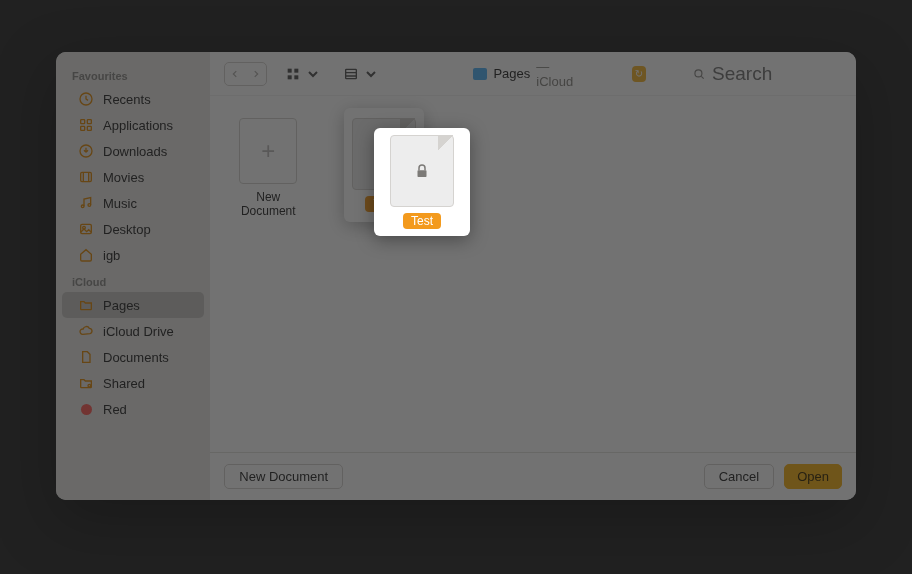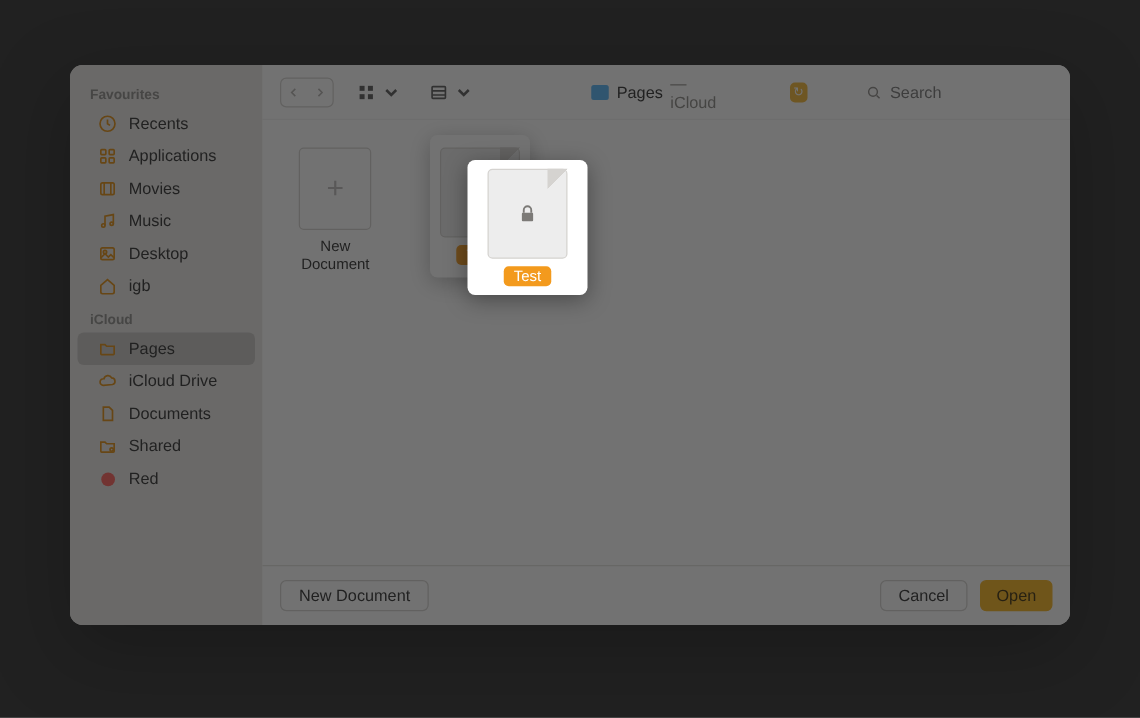--- a/index.html
+++ b/index.html
@@ -29,20 +29,21 @@
     overflow: hidden;
   }
   .section-title {
     font-size: 11px;
     color: #8d8b88;
     font-weight: 600;
     padding: 8px 16px 4px;
   }
   .sb-item {
     display: flex;
+    align-items: center;
     gap: 9px;
     padding: 5px 16px;
     color: #303030;
     cursor: default;
     border-radius: 5px;
     margin: 0 6px;
   }
   .sb-item.selected {
     background: #c8c6c3;
   }
@@ -113,21 +114,21 @@
     color:#fff; font-size:10px;
   }
   .search {
     display:flex; align-items:center; gap:6px;
     color:#8b8986;
     margin-left:24px;
     flex:0 0 150px;
   }
   .search input {
     border:none; background:transparent; outline:none;
-    font-size:13px; color:#8b8986; width:110px;
+    font-size:19px; color:#8b8986; width:110px;
   }
   
   .content {
     flex:1;
     padding: 22px 18px;
     display:flex;
     gap:46px;
     align-items:flex-start;
   }
   .file-item {
@@ -227,20 +228,29 @@
     <div class="sb-item">
       <span class="icon">
           <svg viewBox="0 0 24 24" fill="none" stroke="currentColor" stroke-width="2">
             <rect x="4" y="4" width="6" height="6" rx="1"></rect>
             <rect x="14" y="4" width="6" height="6" rx="1"></rect>
             <rect x="4" y="14" width="6" height="6" rx="1"></rect>
             <rect x="14" y="14" width="6" height="6" rx="1"></rect>
           </svg>
         </span>
       <span class="label">Applications</span>
+    </div>
+    <div class="sb-item">
+      <span class="icon">
+          <svg viewBox="0 0 24 24" fill="none" stroke="currentColor" stroke-width="2">
+            <circle cx="12" cy="12" r="9"></circle>
+            <path d="M12 7v7m0 0l-3-3m3 3l3-3"></path>
+          </svg>
+        </span>
+      <span class="label">Downloads</span>
     </div>
     <div class="sb-item">
       <span class="icon">
           <svg viewBox="0 0 24 24" fill="none" stroke="currentColor" stroke-width="2">
             <rect x="4" y="5" width="16" height="14" rx="2"></rect>
             <path d="M8 5v14M16 5v14"></path>
           </svg>
         </span>
       <span class="label">Movies</span>
     </div>

